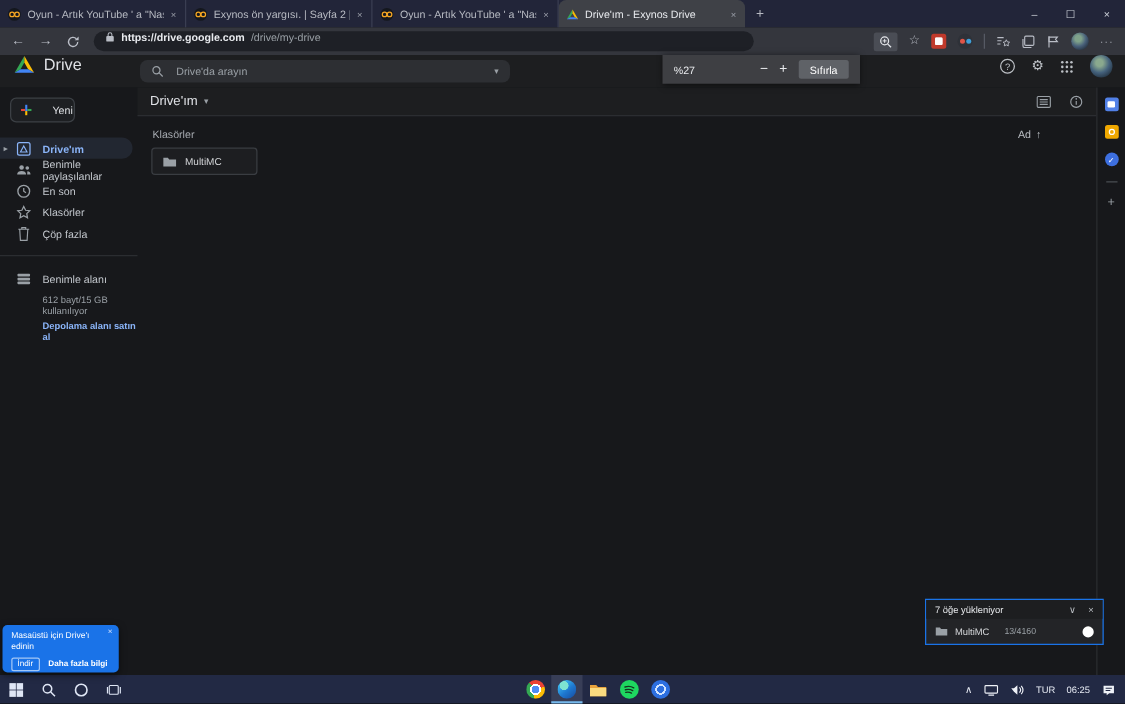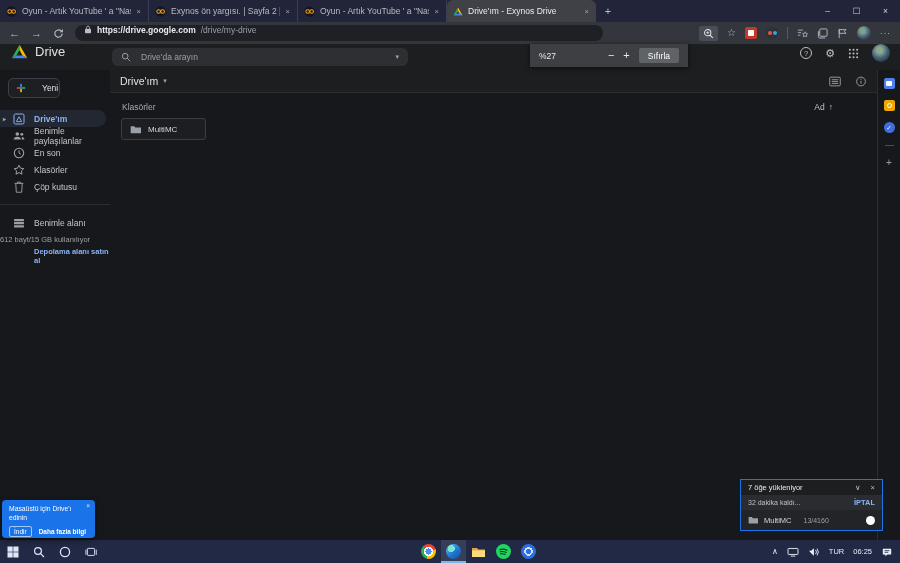--- a/index.html
+++ b/index.html
@@ -79,21 +79,21 @@
           display:flex;align-items:center;gap:16px;padding:0 7px;color:#dfe1e5;font-size:8.5px;text-align:center;}
   .newbtn svg{width:10px;height:10px;flex:none;}
   .navitem{height:17px;display:flex;align-items:center;gap:9px;padding-left:13px;color:#c3c7cd;font-size:8.5px;
            position:relative;width:106px;border-radius:0 12px 12px 0;}
   .navitem .ic{width:12px;height:12px;color:#9aa0a6;flex:none;}
   .navitem .ic svg{width:12px;height:12px;}
   .navitem.active{color:#8ab4f8;background:rgba(138,180,248,.10);font-weight:bold;}
   .navitem.active .ic{color:#8ab4f8;}
   .expander{position:absolute;left:3px;font-size:6px;color:#9aa0a6;}
   .sdivider{height:1px;background:#2b2d31;margin:9px 0;}
-  .storage-usage{font-size:7.5px;color:#9aa0a6;margin-top:4px;}
+  .storage-usage{padding-left:34px;font-size:7.5px;color:#9aa0a6;margin-top:4px;}
   .buylink{padding-left:34px;font-size:7.5px;color:#8ab4f8;margin-top:3px;font-weight:bold;}
 
   .main{position:absolute;left:110px;right:23px;top:0;bottom:0;}
   .mheader{height:23px;background:#1d1e20;border-bottom:1px solid #2b2d31;display:flex;align-items:center;
            padding:0 10px;gap:5px;color:#dfe1e5;font-size:10.5px;}
   .mheader .caret{color:#9aa0a6;font-size:7px;}
   .mh-icons{margin-left:auto;display:flex;align-items:center;gap:14px;color:#9aa0a6;}
   .mh-icons svg{width:12px;height:11px;}
   .sectrow{display:flex;align-items:center;padding:9px 44px 6px 12px;color:#a7abb1;font-size:8.5px;}
   .sortlbl{margin-left:auto;display:flex;align-items:center;gap:4px;color:#bdc1c6;}
@@ -364,21 +364,21 @@
             </svg>
         </span>
         <span>Klasörler</span>
       </div>
       <div class="navitem">
         <span class="ic">
           <svg viewBox="0 0 11 13">
               <path d="M0.8 2.6h9.4M3.8 2.6V1.2h3.4v1.4M2 2.6l.6 9.6h5.8l.6-9.6" fill="none" stroke="currentColor"></path>
             </svg>
         </span>
-        <span>Çöp kutusu</span>
+        <span>Çöp fazla</span>
       </div>
 
       <div class="sdivider"></div>
 
       <div class="navitem">
         <span class="ic">
           <svg viewBox="0 0 12 12">
               <rect x="1" y="2" width="10" height="2.2" rx="0.6" fill="currentColor"></rect>
               <rect x="1" y="5.1" width="10" height="2.2" rx="0.6" fill="currentColor"></rect>
               <rect x="1" y="8.2" width="10" height="2.2" rx="0.6" fill="currentColor"></rect>
@@ -448,24 +448,20 @@
       <span class="promo-more">Daha fazla bilgi</span>
     </div>
   </div>
 
   <div class="upanel">
     <div class="up-head">
       <span class="up-title">7 öğe yükleniyor</span>
       <span class="up-glyph">∨</span>
       <span class="up-glyph">×</span>
     </div>
-    <div class="up-sub">
-      <span class="up-time">32 dakika kaldı...</span>
-      <span class="up-cancel">İPTAL</span>
-    </div>
     <div class="up-item">
       <svg viewBox="0 0 13 10">
           <path d="M.8 9.4V1.2h4.3l1.2 1.5h6.7v6.7z" fill="currentColor"></path>
         </svg>
       <span class="up-name">MultiMC</span>
       <span class="up-prog">13/4160</span>
       <span class="up-circle"></span>
     </div>
   </div>
 

